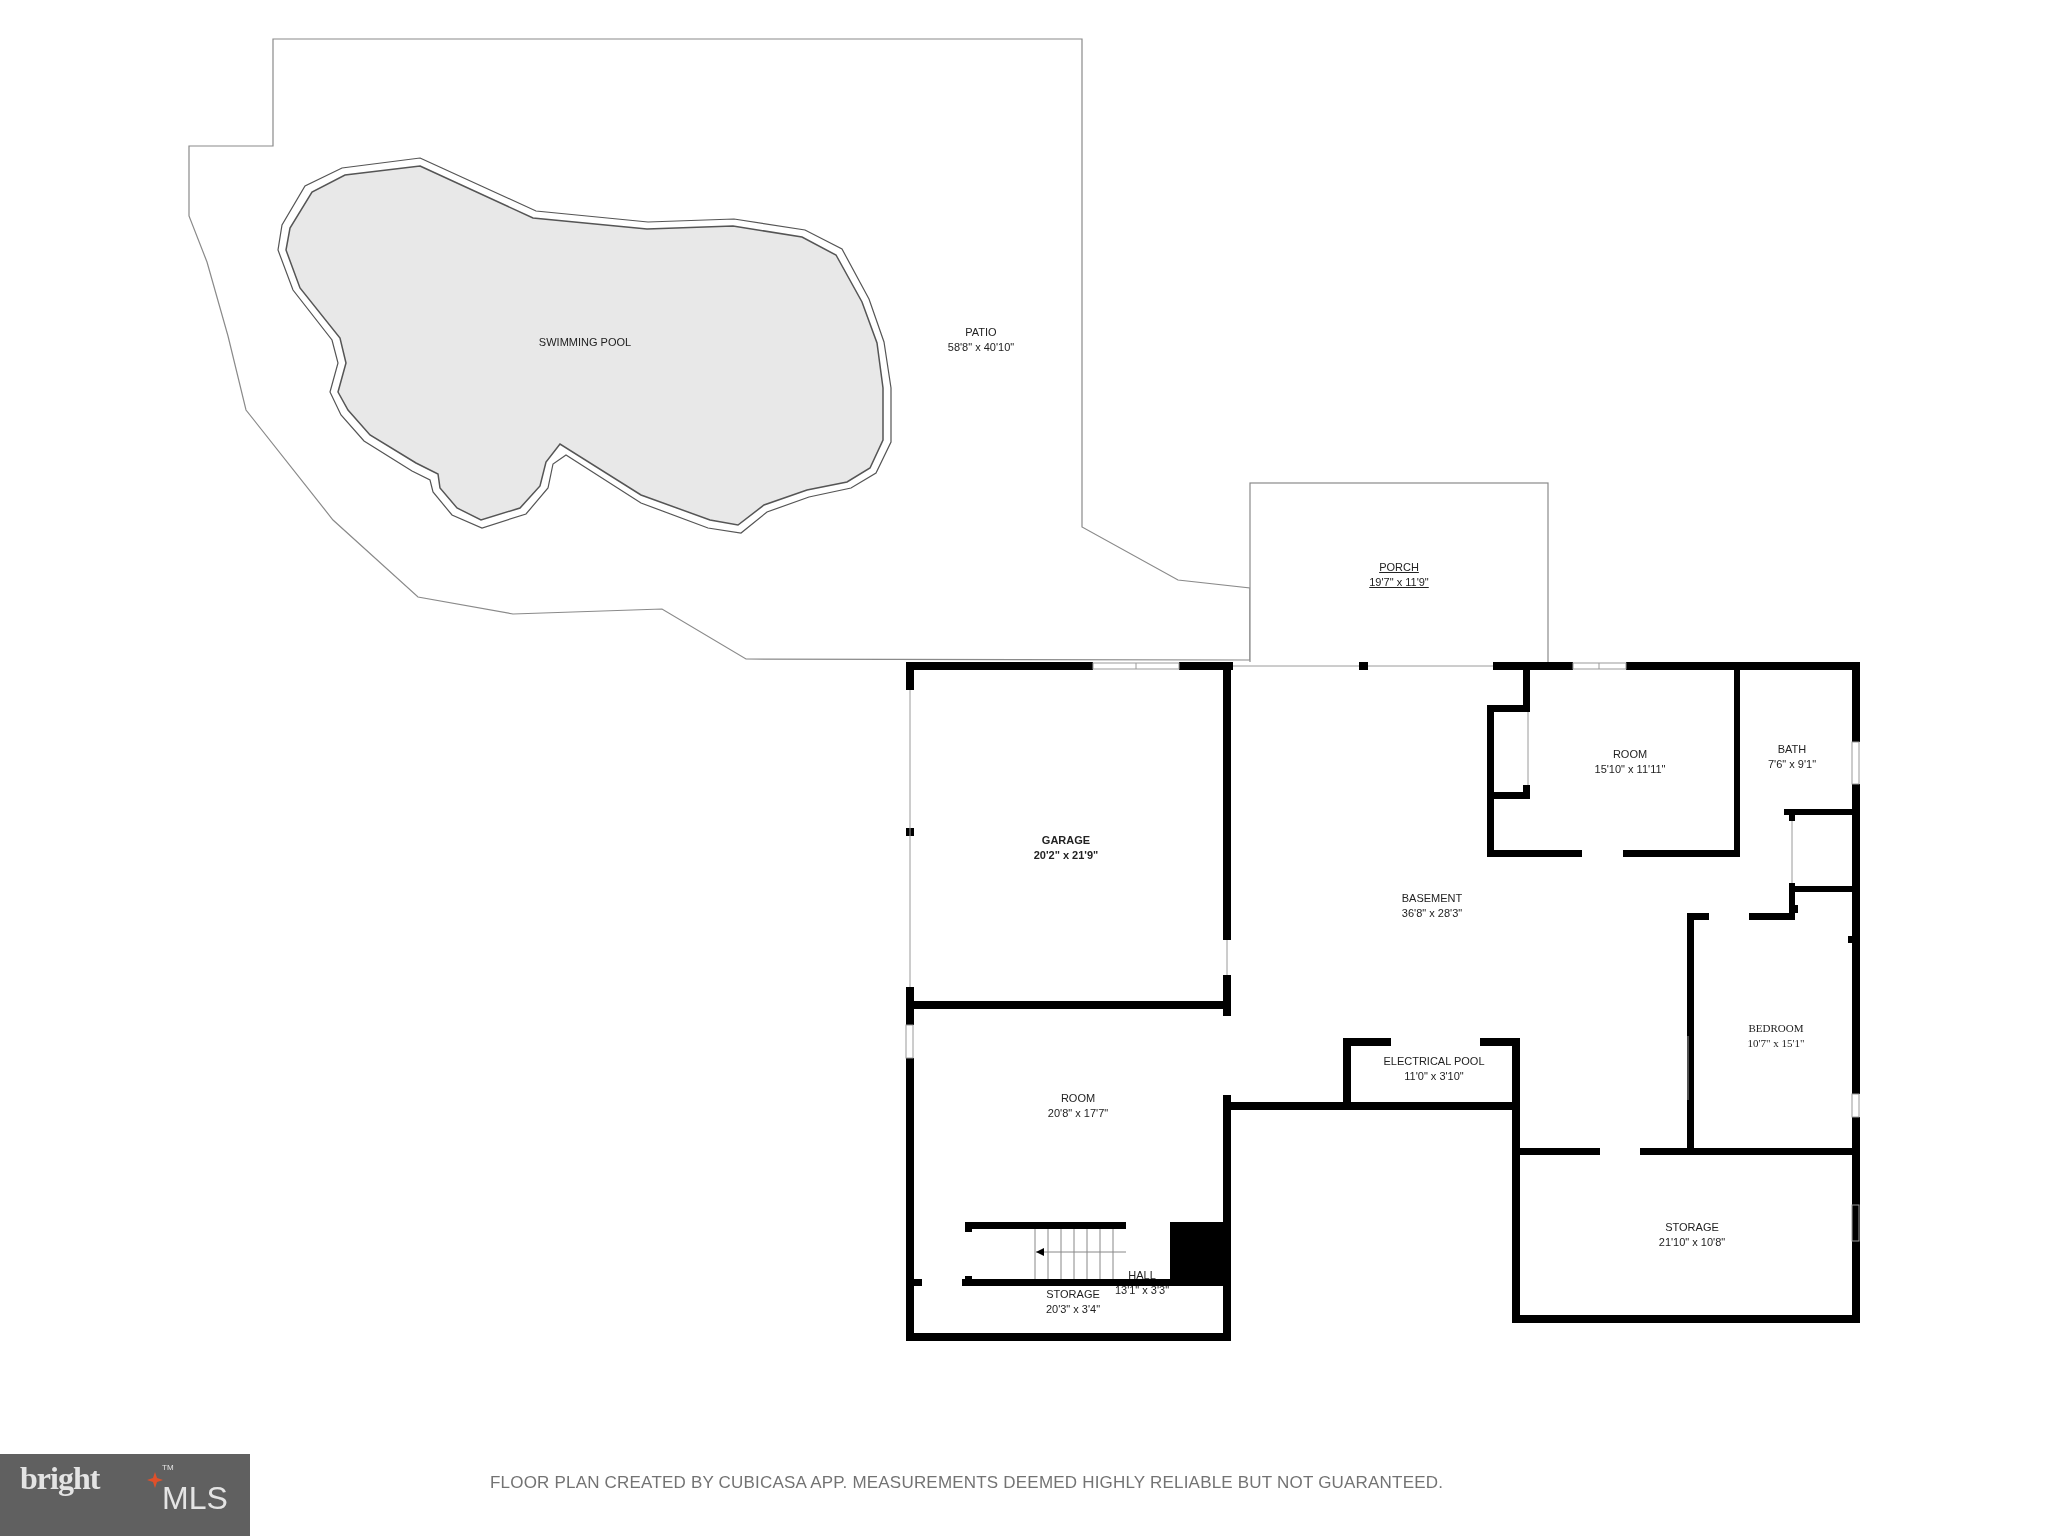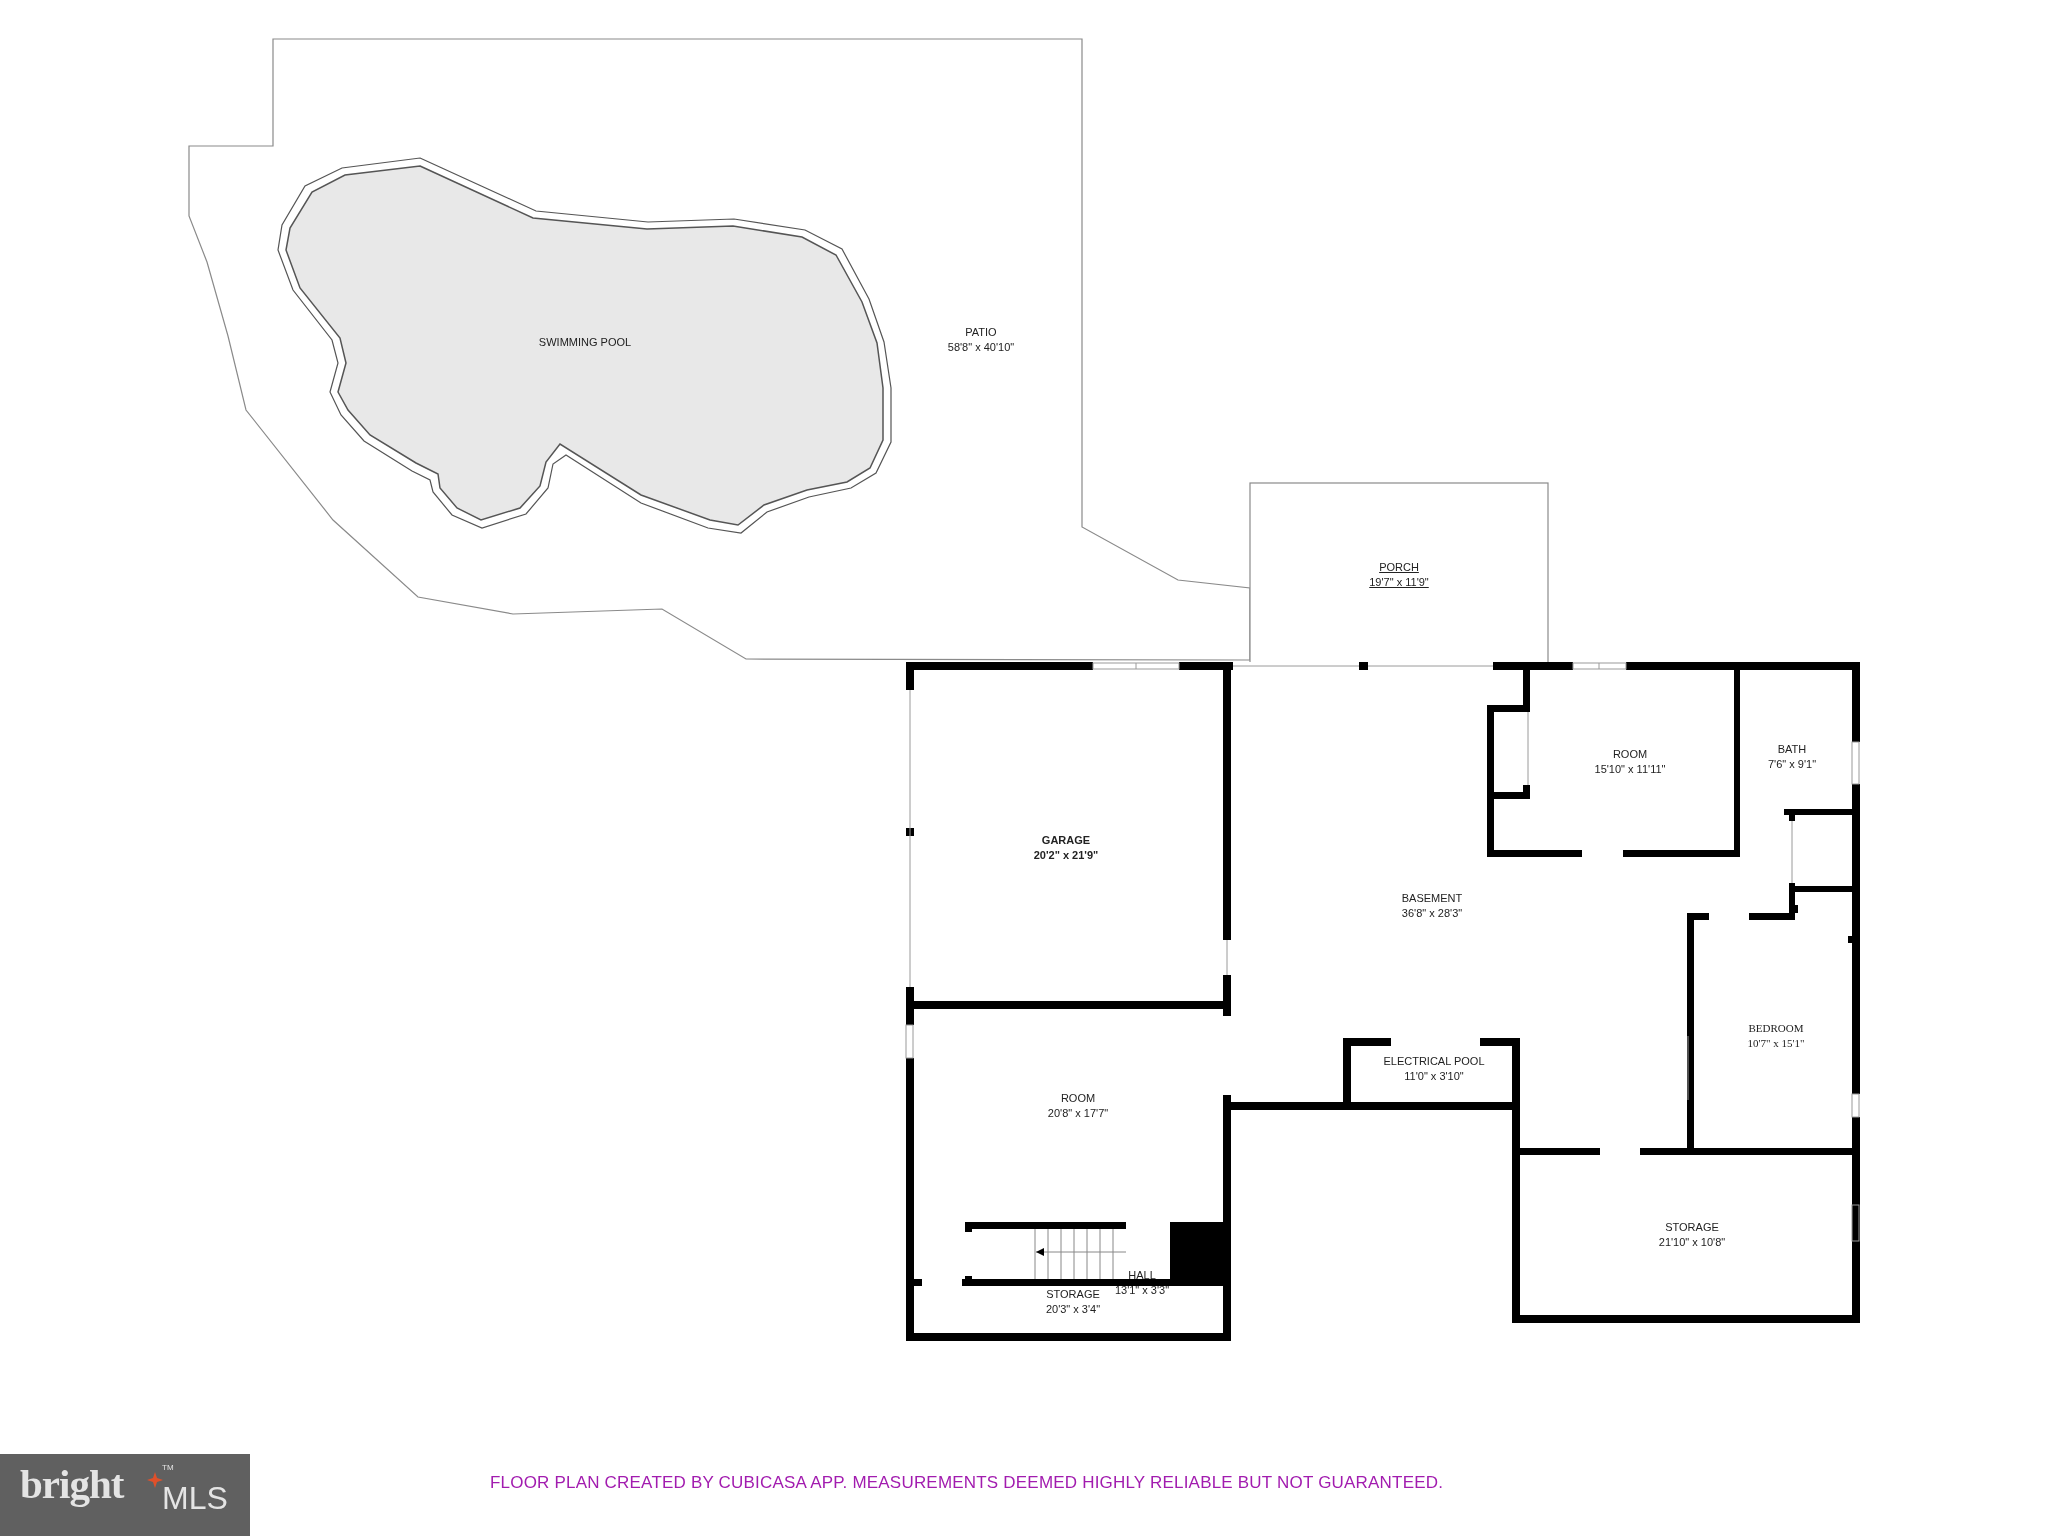--- a/index.html
+++ b/index.html
@@ -4,25 +4,25 @@
 <style>
   html, body { margin:0; padding:0; background:#ffffff; }
   body { width:2048px; height:1536px; position:relative; overflow:hidden;
          font-family:"Liberation Sans", sans-serif; }
   #plan { position:absolute; left:0; top:0; width:2048px; height:1536px; }
   .label { position:absolute; transform:translate(-50%,-50%); text-align:center;
            color:#222; font-size:11px; line-height:15px; white-space:nowrap; }
   .label .name { display:block; }
   .label .dim { display:block; }
   #footer-note { position:absolute; left:490px; top:1473px; font-size:17px;
-                 letter-spacing:0.2px; color:#a21caf; white-space:nowrap; }
+                 letter-spacing:0.2px; color:#737373; white-space:nowrap; }
   #logo { position:absolute; left:0; top:1454px; width:250px; height:82px;
           background:#606060; }
   #logo .word { position:absolute; left:20px; top:6px; font-family:"Liberation Serif", serif;
-                font-size:41px; color:#e4e4e4; font-weight:bold; letter-spacing:-1px; }
+                font-size:32px; color:#e4e4e4; font-weight:bold; letter-spacing:-1px; }
   #logo .mls { position:absolute; left:162px; top:26px; font-size:32px; color:#e4e4e4; }
   #logo .tm { position:absolute; left:162px; top:9px; font-size:8px; color:#e4e4e4; }
   #logo .star { position:absolute; left:147px; top:18px; width:16px; height:16px; }
 </style>
 </head>
 <body>
 
 <svg id="plan" viewBox="0 0 2048 1536" xmlns="http://www.w3.org/2000/svg">
 
   <polygon points="273,39 1082,39 1082,527 1178,580 1250,588 1250,660 746,659 662,609 513,614 418,597 333,520 246,410 228,336 207,262 189,216 189,146 273,146" fill="#ffffff" stroke="#8a8a8a" stroke-width="1.2"></polygon>

